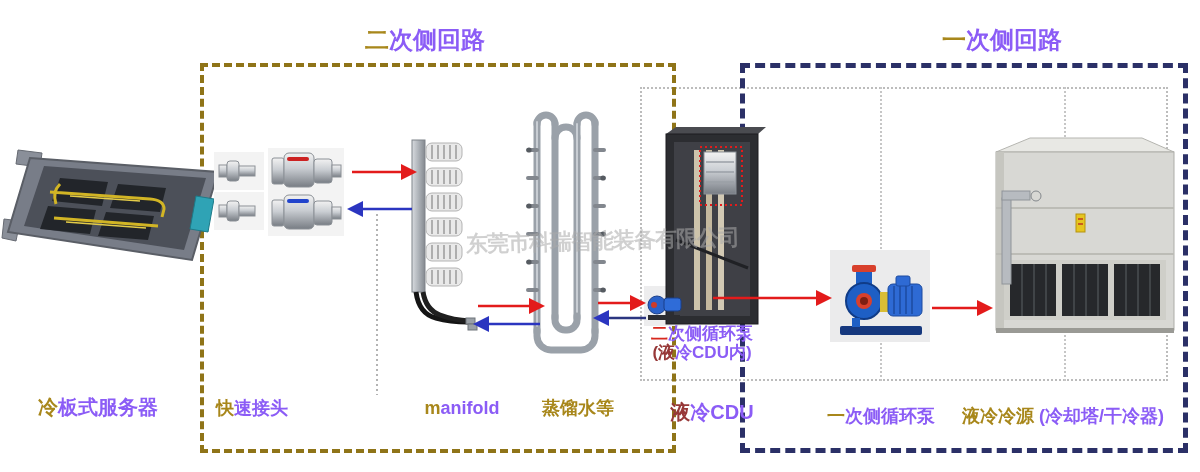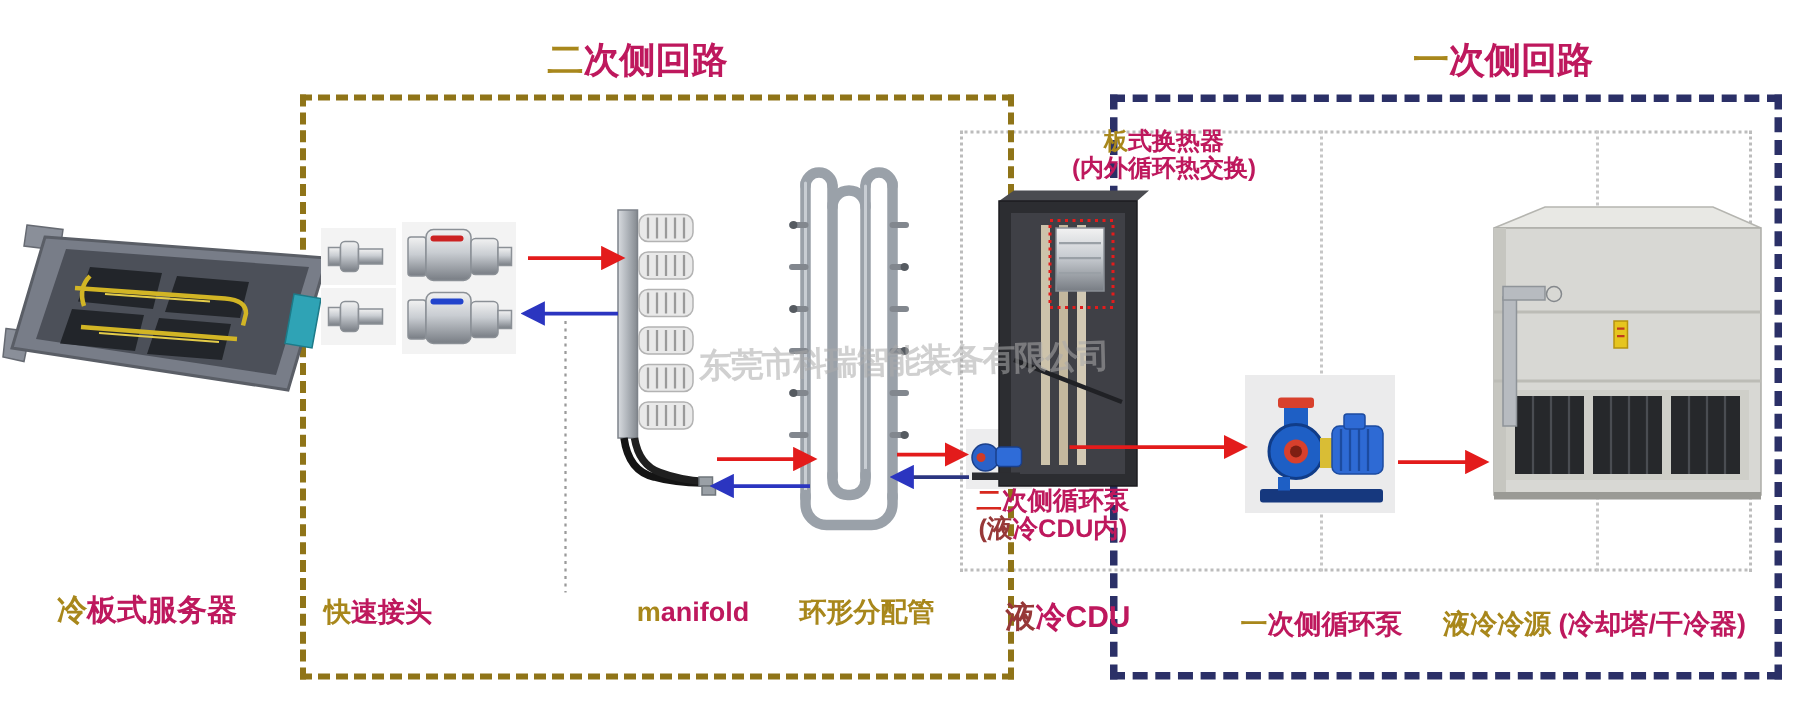--- a/index.html
+++ b/index.html
@@ -10,21 +10,21 @@
   .box{position:absolute;box-sizing:border-box;}
   #box-secondary{left:200px;top:63px;width:476px;height:390px;border:4px dashed #8f7418;}
   #box-primary{left:740px;top:63px;width:448px;height:390px;border:5px dashed #2b3067;}
   #box-dotted{left:640px;top:87px;width:528px;height:294px;border:2px dotted #bcbcbc;}
   .divider{position:absolute;top:87px;height:294px;width:0;border-left:2px dotted #c6c6c6;}
   #divider-1{left:880px;}
   #divider-2{left:1064px;}
   .title{position:absolute;font-size:24px;font-weight:800;white-space:nowrap;transform:translateX(-50%);}
   .lbl{position:absolute;font-weight:bold;white-space:nowrap;transform:translateX(-50%);text-align:center;line-height:1.12;}
   .gold{color:#a8871b;}
-  .navy{color:#be185d;}
+  .navy{color:#8b5cf6;}
   .red{color:#d7281e;}
   .maroon{color:#973838;}
   #label-server{left:98px;top:396px;font-size:20px;}
   #label-quick{left:252px;top:398px;font-size:18px;}
   #label-coolant{left:363px;top:398px;font-size:18px;}
   #label-coolant .sub{font-size:17px;}
   #label-manifold{left:462px;top:398px;font-size:18px;}
   #label-ring{left:578px;top:398px;font-size:18px;}
   #label-cdu{left:712px;top:401px;font-size:20px;}
   #label-secpump{left:702px;top:324px;font-size:17px;}
@@ -235,41 +235,35 @@
 
   <div class="lbl" id="label-quick">
     <span class="gold">快</span><span class="navy">速接头</span>
   </div>
 
 
   <div class="lbl" id="label-manifold">
     <span class="gold">m</span><span class="navy">anifold</span>
   </div>
 
-  <div class="lbl gold" id="label-ring">环形分配管</div>
+  <div class="lbl gold" id="label-ring">蒸馏水等</div>
 
   <div class="lbl" id="label-cdu">
     <span class="maroon">液</span><span class="navy">冷CDU</span>
   </div>
 
   <div class="lbl" id="label-secpump">
     <div>
       <span class="red">二</span><span class="navy">次侧循环泵</span>
     </div>
     <div>
       <span class="maroon">(液</span><span class="navy">冷CDU内)</span>
     </div>
   </div>
 
-  <div class="lbl" id="label-hx">
-    <div>
-      <span class="gold">板</span><span class="navy">式换热器</span>
-    </div>
-    <div class="navy">(内外循环热交换)</div>
-  </div>
 
   <div class="lbl" id="label-pripump">
     <span class="gold">一</span><span class="navy">次侧循环泵</span>
   </div>
 
   <div class="lbl" id="label-coldsource">
     <span class="gold">液冷冷源</span><span class="navy"> (冷却塔/干冷器)</span>
   </div>
 
   <div id="watermark">东莞市科瑞智能装备有限公司</div>

